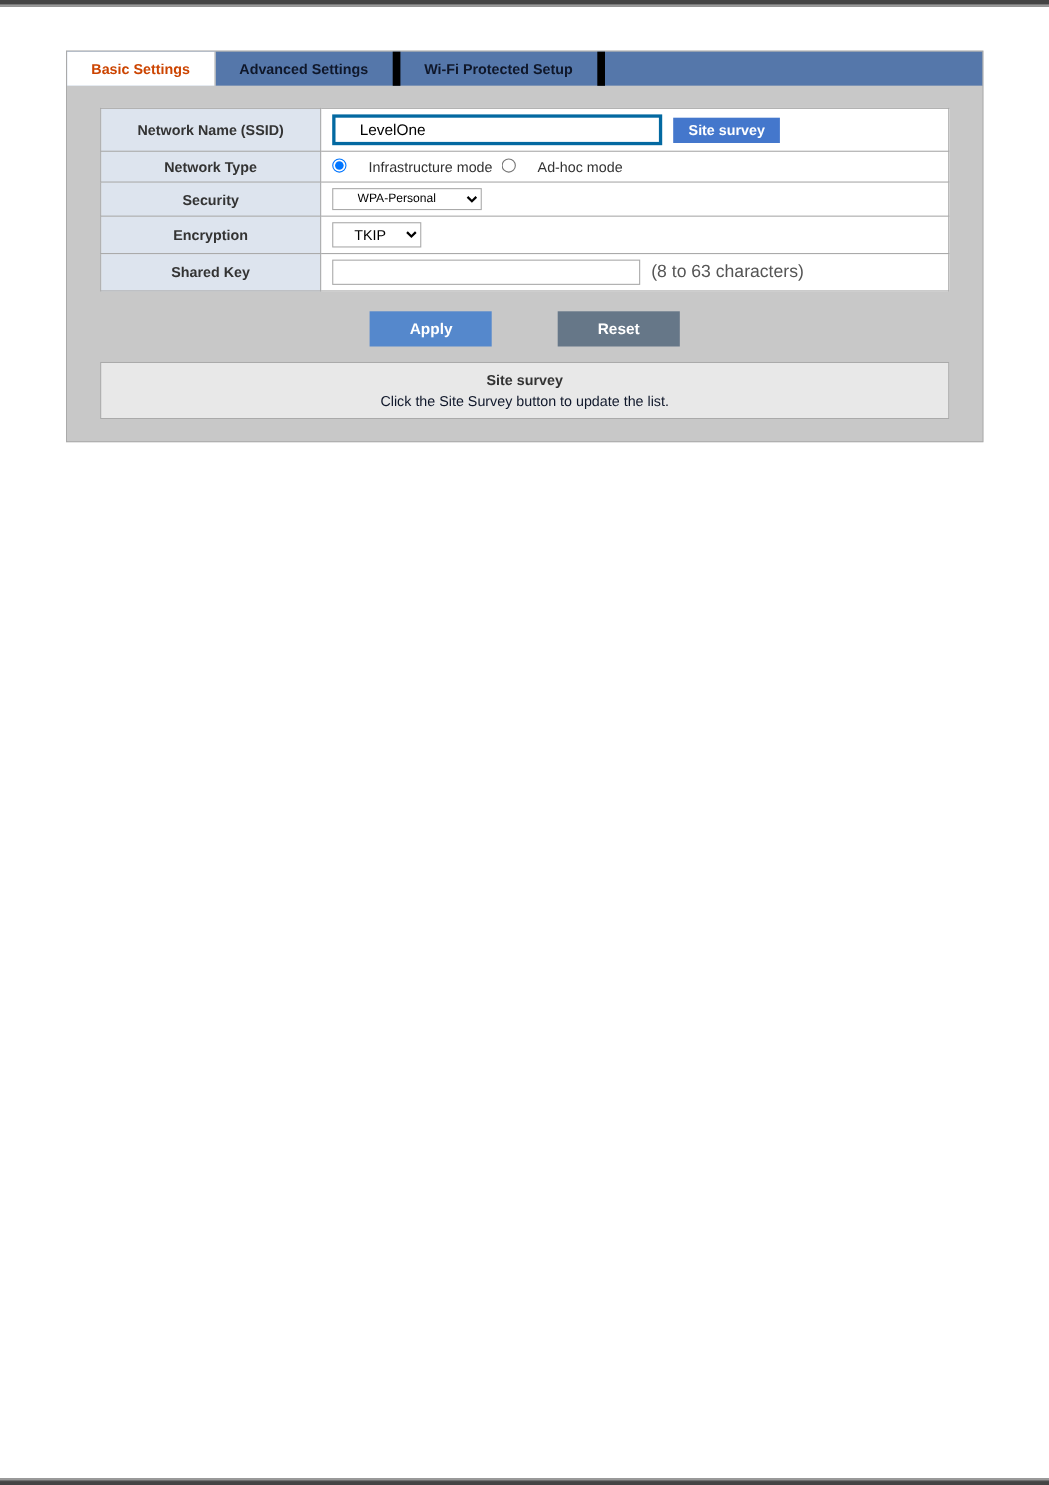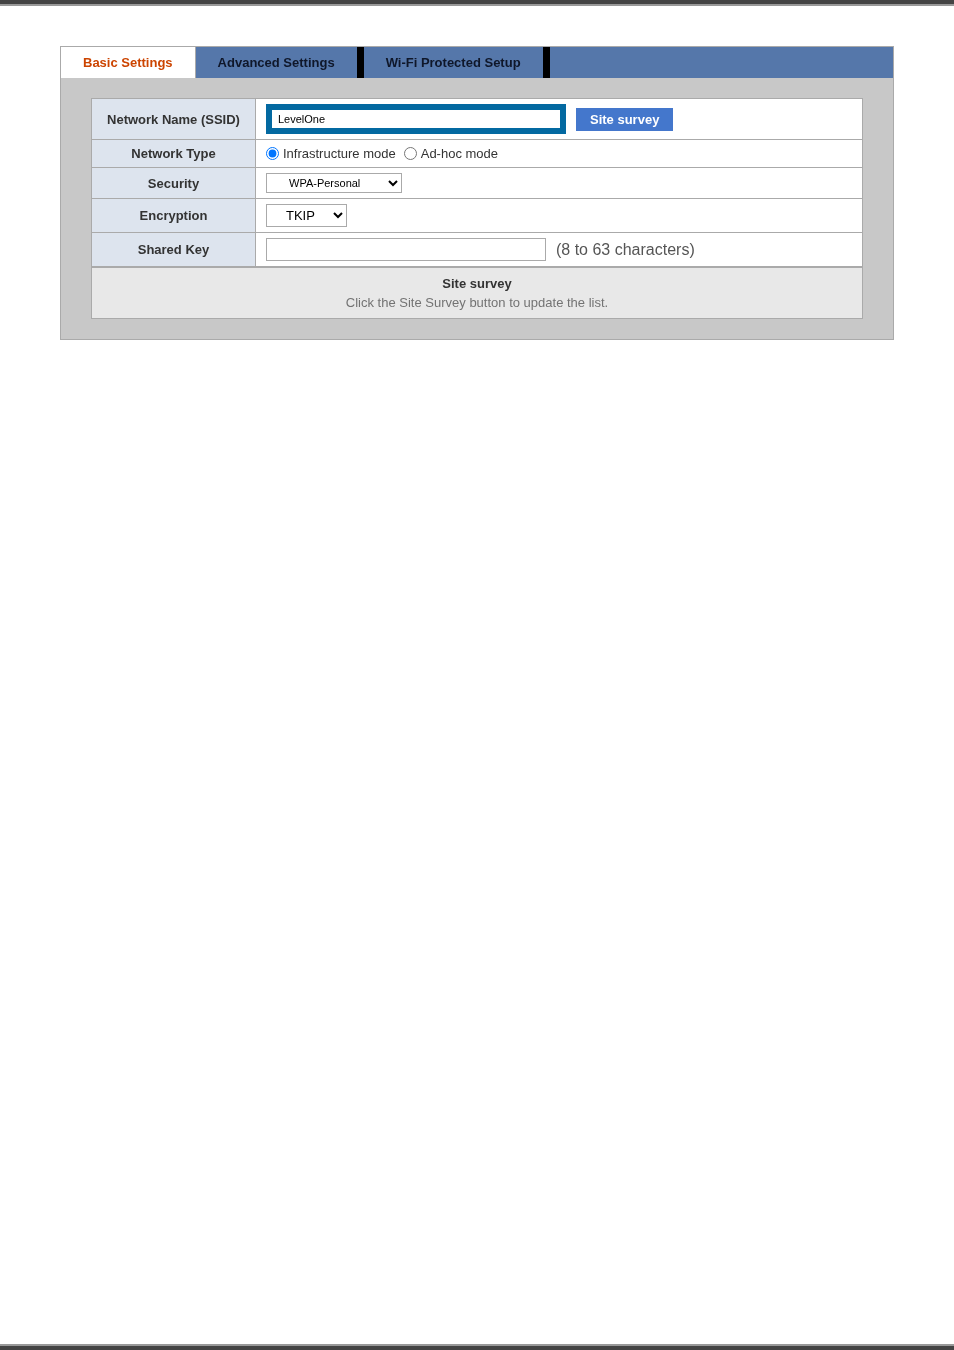--- a/index.html
+++ b/index.html
@@ -81,40 +81,40 @@
 
     .settings-table td {
       border: 1px solid #aaa;
       padding: 6px 10px;
     }
 
     .settings-table .label-cell {
       background: #dde4ee;
       font-weight: bold;
       text-align: center;
-      width: 164px;
+      width: 200px;
       color: #333;
     }
 
     .settings-table .value-cell {
       background: #ffffff;
       padding: 5px 10px;
     }
 
     
     .ssid-row {
       display: flex;
       align-items: center;
       gap: 10px;
     }
 
     .ssid-input {
-      border: 6px solid #0369a1;
-      padding: 3px 6px;
-      font-size: 11px;
+      border: 3px solid #0369a1;
+      padding: 3px 22px;
+      font-size: 14px;
       flex: 1;
       max-width: 300px;
     }
 
     .site-survey-btn {
       background: #4477cc;
       color: #ffffff;
       font-weight: bold;
       font-size: 13px;
       padding: 4px 14px;
@@ -125,22 +125,22 @@
 
     
     .radio-group {
       display: flex;
       align-items: center;
       gap: 8px;
     }
 
     .radio-group label {
       display: flex;
-      align-items: center;
-      gap: 4px;
+      align-items: flex-start;
+      gap: 20px;
       cursor: pointer;
     }
 
     
     .security-select {
       border: 1px solid #aaa;
       padding: 2px 18px;
       font-size: 11px;
       background: #fff;
     }
@@ -209,21 +209,21 @@
       margin-top: 0;
     }
 
     .site-survey-info .info-title {
       font-weight: bold;
       color: #333;
       margin-bottom: 4px;
     }
 
     .site-survey-info .info-text {
-      color: #737373;
+      color: #0f172a;
       font-size: 13px;
     }
 
     .bottom-spacer {
       height: 300px;
     }
   </style>
 </head>
 <body>
 
@@ -304,20 +304,24 @@
             <td class="value-cell">
               <div class="shared-key-row">
                 <input type="password" class="shared-key-input" value="" style="">
                 <span class="key-hint">(8 to 63 characters)</span>
               </div>
             </td>
           </tr>
         </tbody>
       </table>
 
+      <div class="action-buttons">
+        <button class="apply-btn">Apply</button>
+        <button class="reset-btn">Reset</button>
+      </div>
 
       <div class="site-survey-info">
         <div class="info-title">Site survey</div>
         <div class="info-text">Click the Site Survey button to update the list.</div>
       </div>
 
     </div>
 
   </div>
 

